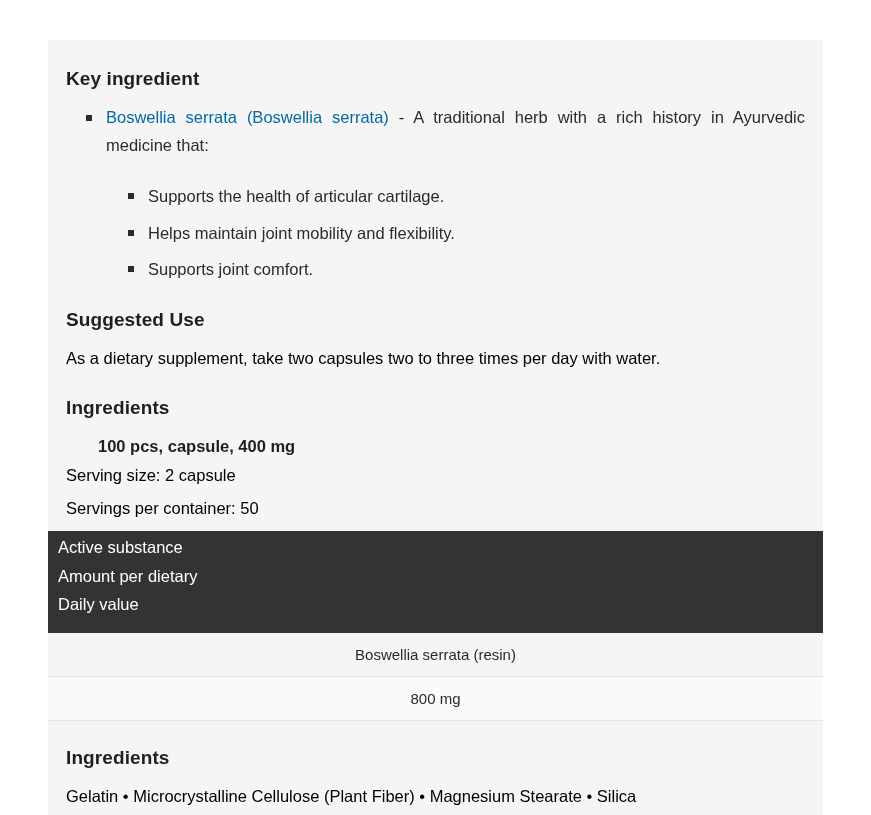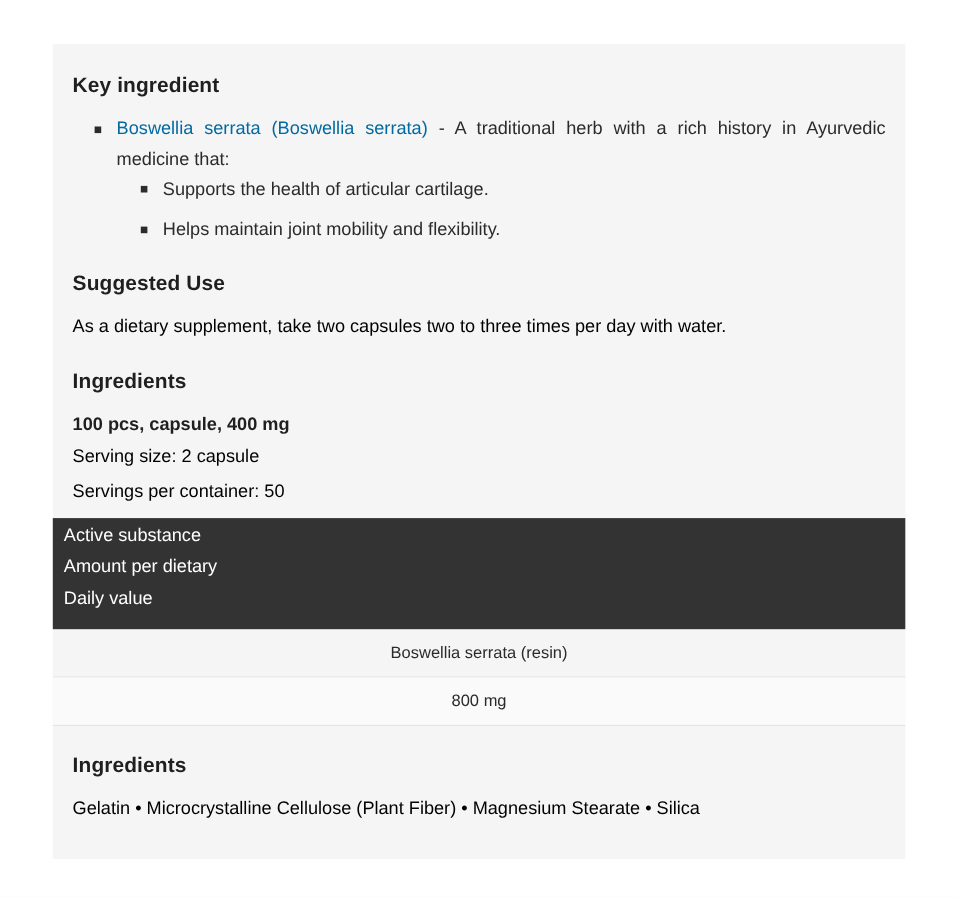--- a/index.html
+++ b/index.html
@@ -57,21 +57,21 @@
     width: 6px;
     height: 6px;
     background: #2b2b2b;
   }
   .bold-term {
     font-weight: normal;
     color: #0369a1;
   }
   ul.lvl2 {
     list-style: none;
-    margin: 0 0 0 0;
+    margin: 24px 0 0 0;
     padding: 0 0 0 22px;
   }
   ul.lvl2 > li {
     position: relative;
     padding-left: 20px;
     font-size: 16.5px;
     line-height: 1.6;
     margin-bottom: 10px;
     color: #2b2b2b;
     text-align: left;
@@ -88,20 +88,21 @@
   p.body {
     font-size: 16.5px;
     line-height: 1.6;
     margin: 0 0 6px 0;
     color: #000000;
   }
   p.body.strong {
     font-weight: bold;
     color: #1f1f1f;
     margin-bottom: 3px;
+    margin-left: 32px;
   }
   .facts {
     margin-top: 10px;
     width: 100%;
     border-collapse: collapse;
   }
   .facts-head {
     background: #333333;
     color: #ffffff;
     padding: 2px 10px 14px 10px;
@@ -130,20 +131,21 @@
   <div class="inner">
 
     <h2 class="section-title">Key ingredient</h2>
 
     <ul class="lvl1">
       <li>
         <span class="bold-term">Boswellia serrata (Boswellia serrata)</span><span> - A traditional herb with a rich history in Ayurvedic medicine that:</span>
         <ul class="lvl2">
           <li>Supports the health of articular cartilage.</li>
           <li>Helps maintain joint mobility and flexibility.</li>
+          <li>Supports joint comfort.</li>
         </ul>
       </li>
     </ul>
 
     <h2 class="section-title tight">Suggested Use</h2>
     <p class="body">As a dietary supplement, take two capsules two to three times per day with water.</p>
 
     <h2 class="section-title tight">Ingredients</h2>
     <p class="body strong">100 pcs, capsule, 400 mg</p>
     <p class="body">Serving size: 2 capsule</p>

